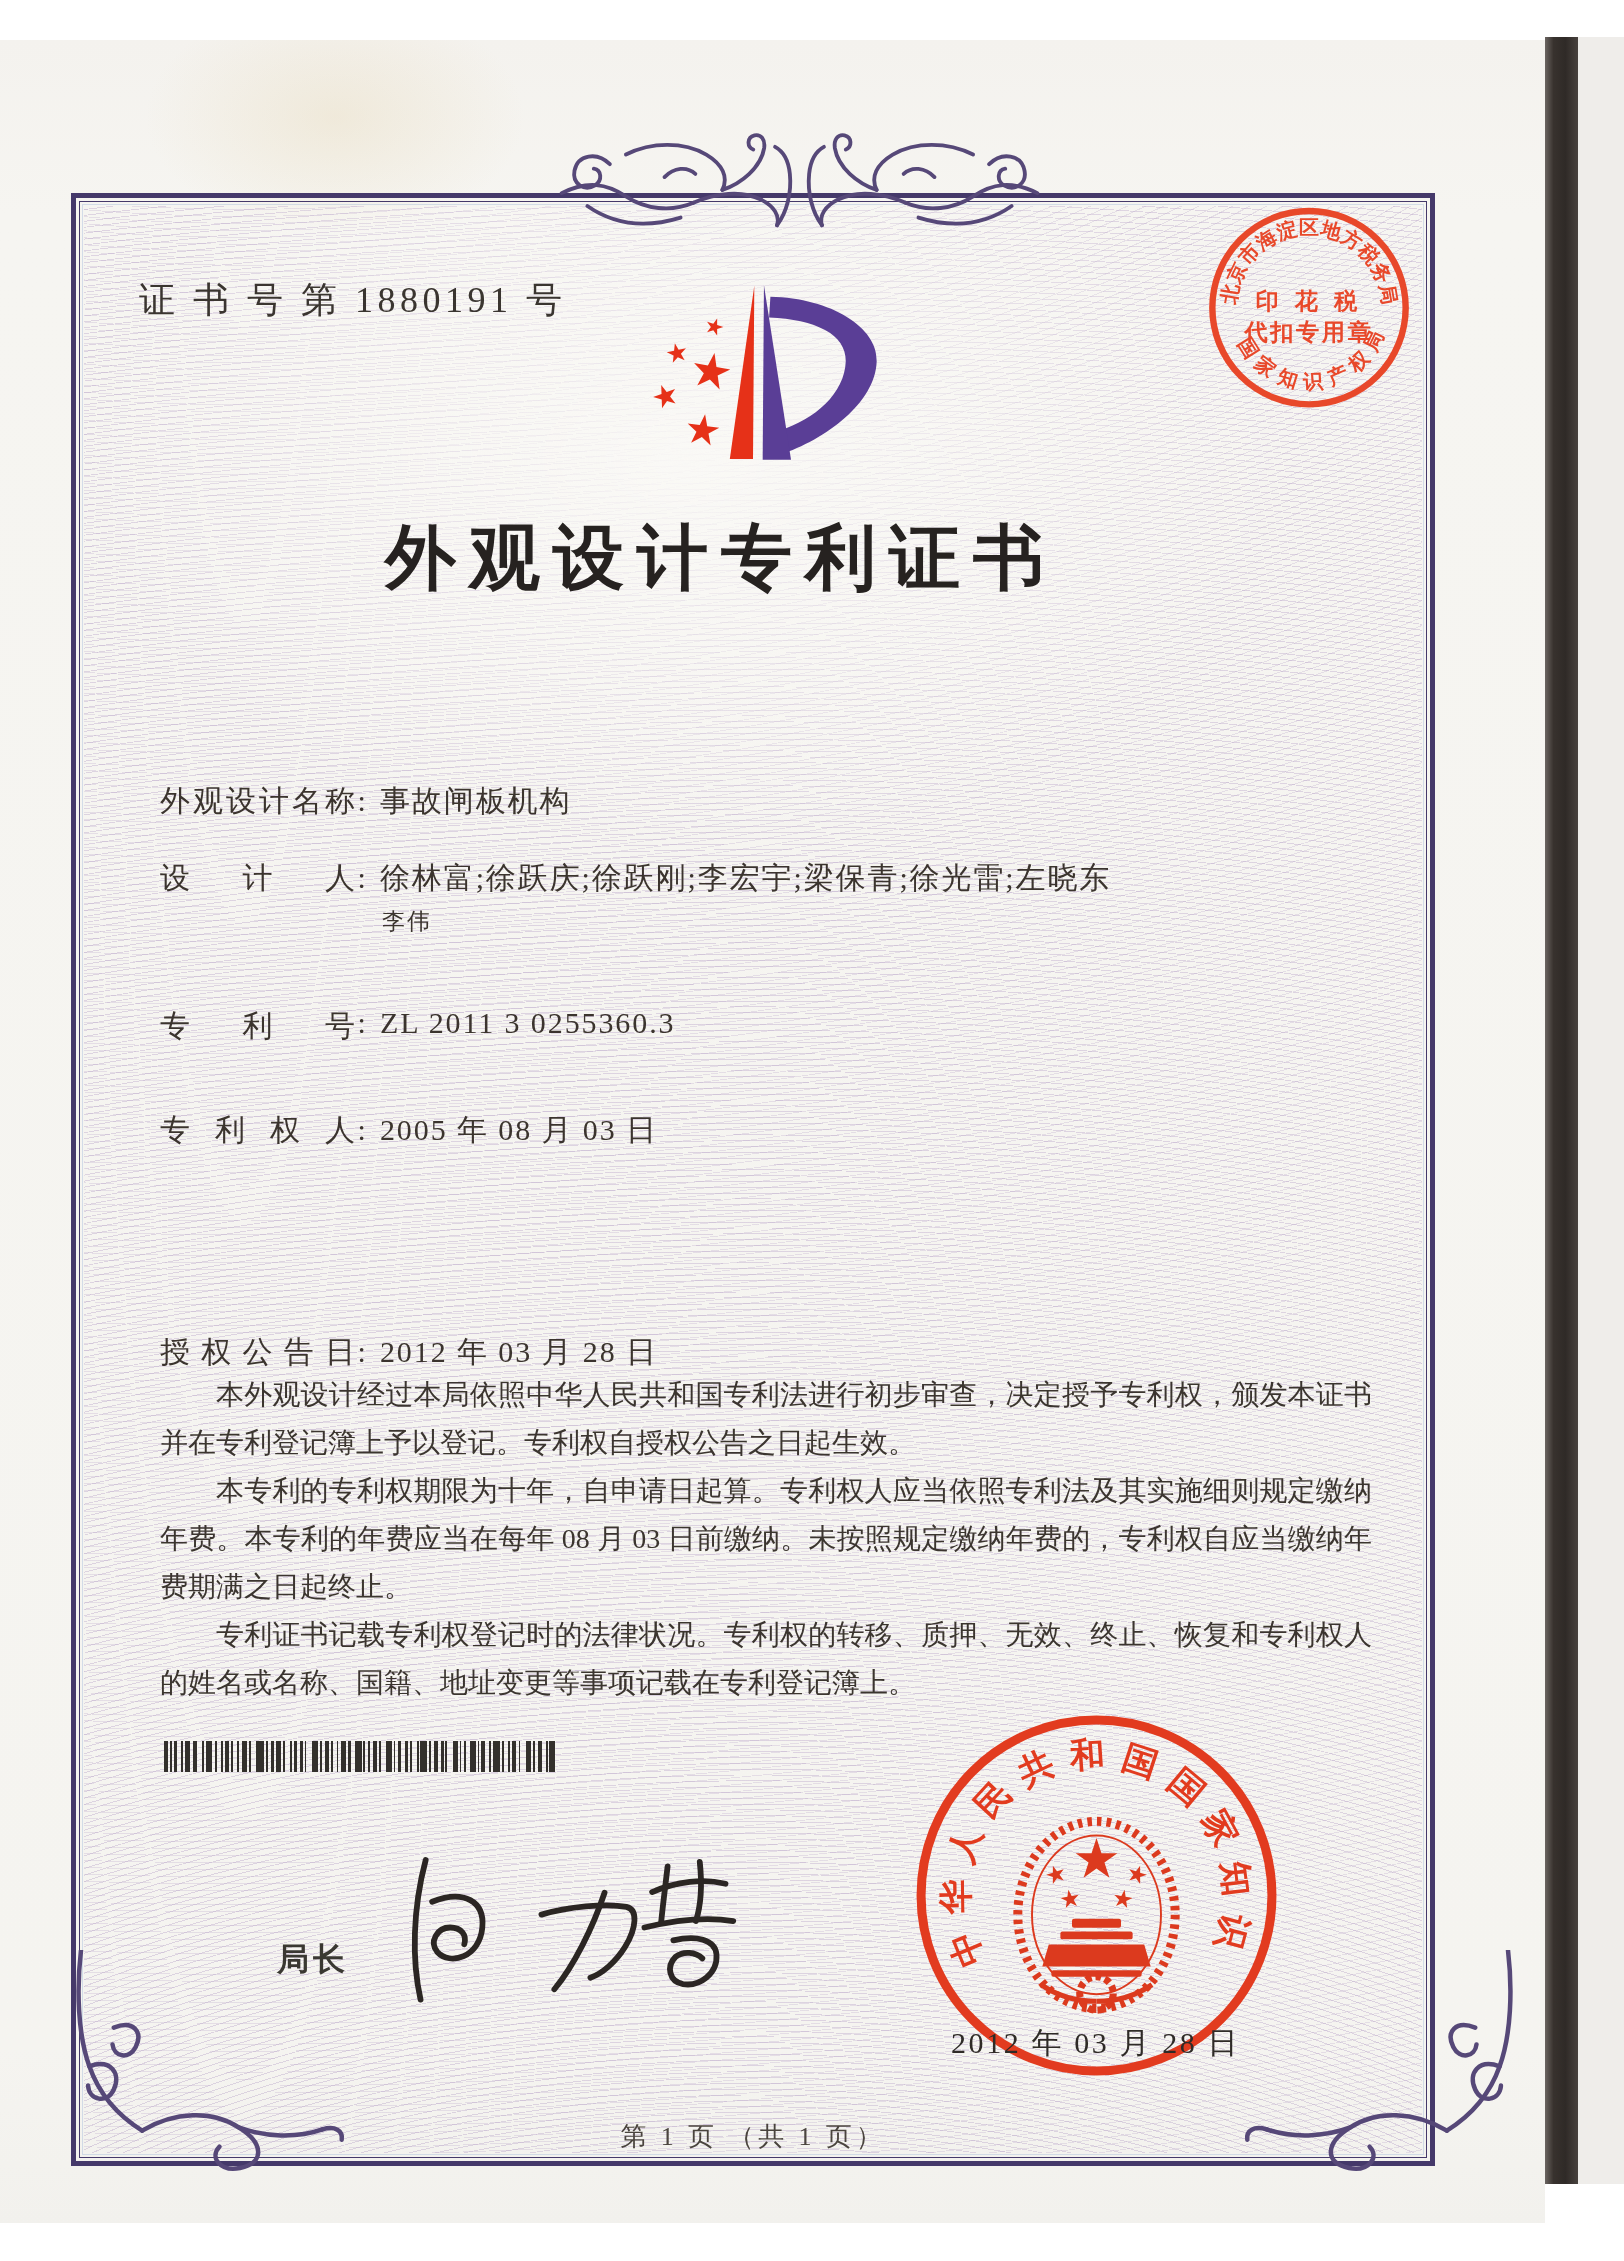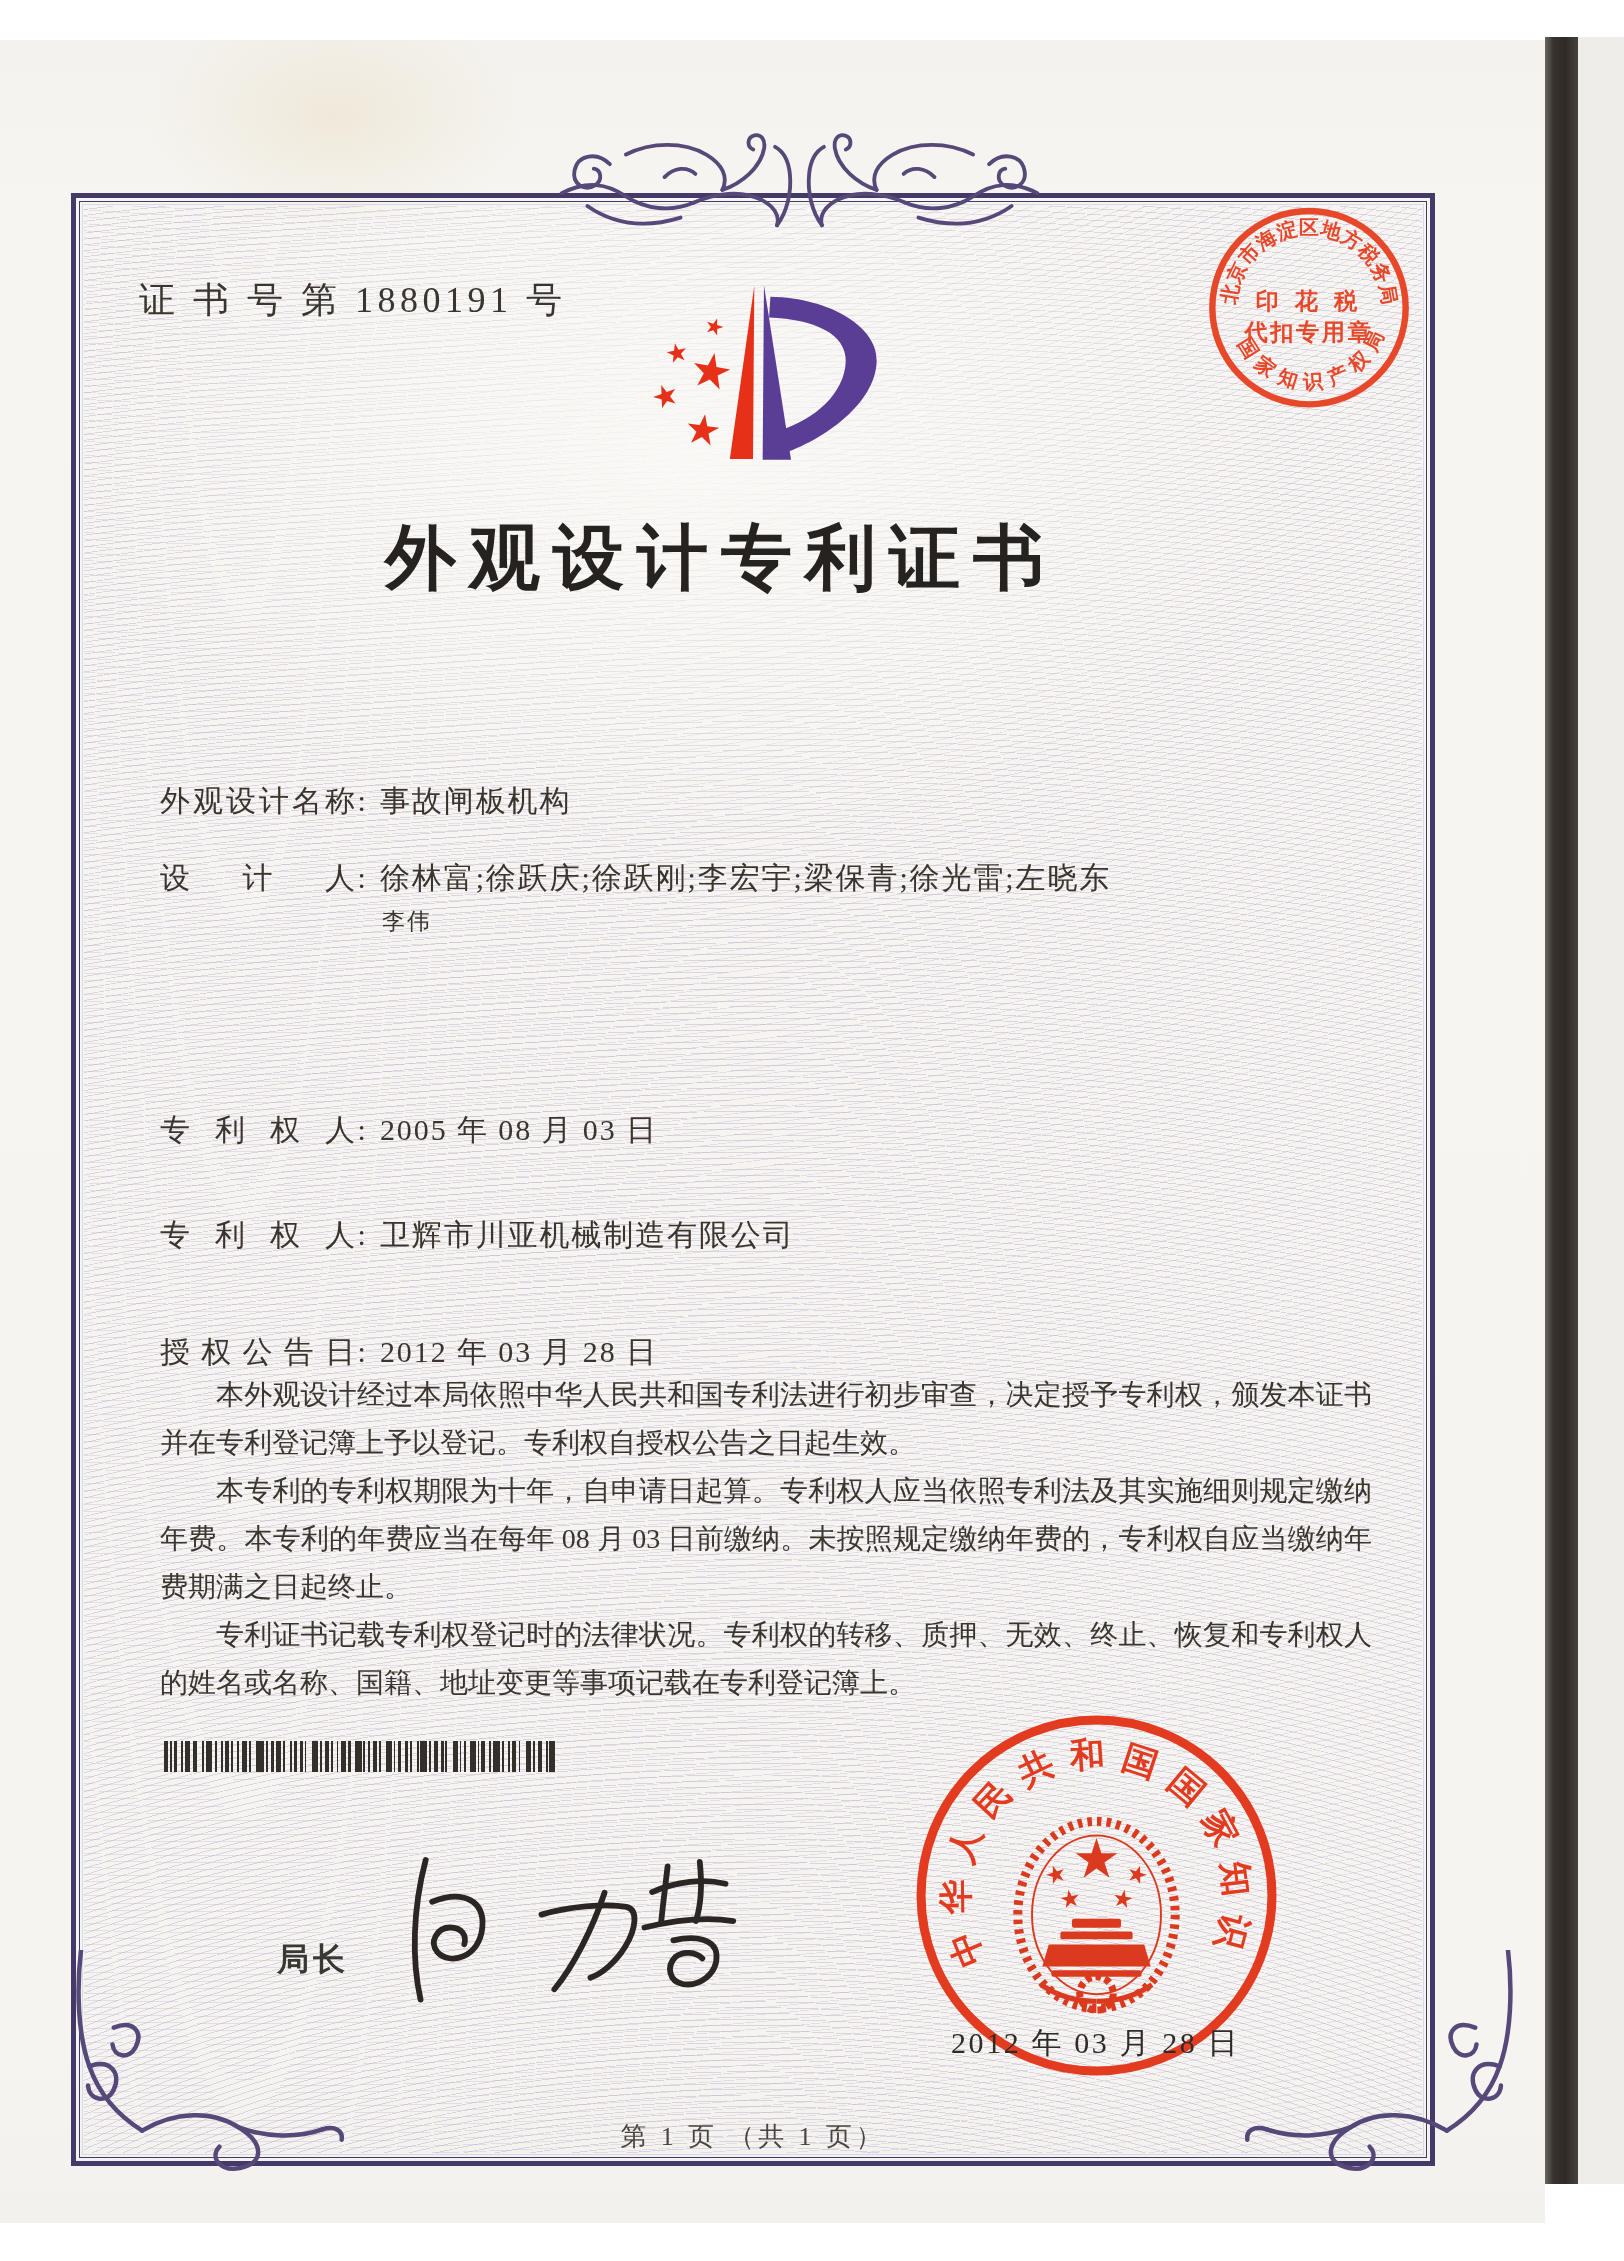--- a/index.html
+++ b/index.html
@@ -150,28 +150,28 @@
 
   <div class="field-row" style="top:781px">
     <span class="flabel">外观设计名称</span><span class="fcolon">:</span><span class="fvalue">事故闸板机构</span>
   </div>
 
   <div class="field-row" style="top:858px">
     <span class="flabel">设计人</span><span class="fcolon">:</span><span class="fvalue">徐林富;徐跃庆;徐跃刚;李宏宇;梁保青;徐光雷;左晓东</span>
   </div>
   <div class="field-cont" style="top:906px">李伟</div>
 
+  <div class="field-row" style="top:1006px">
+    <span class="flabel">专利号</span><span class="fcolon">:</span><span class="fvalue">ZL 2011 3 0255360.3</span>
+  </div>
 
   <div class="field-row" style="top:1110px">
     <span class="flabel">专利权人</span><span class="fcolon">:</span><span class="fvalue">2005 年 08 月 03 日</span>
   </div>
 
-  <div class="field-row" style="top:1215px">
-    <span class="flabel">专利权人</span><span class="fcolon">:</span><span class="fvalue">卫辉市川亚机械制造有限公司</span>
-  </div>
 
   <div class="field-row" style="top:1332px">
     <span class="flabel">授权公告日</span><span class="fcolon">:</span><span class="fvalue">2012 年 03 月 28 日</span>
   </div>
 
   <div class="paras">
     <p>本外观设计经过本局依照中华人民共和国专利法进行初步审查，决定授予专利权，颁发本证书并在专利登记簿上予以登记。专利权自授权公告之日起生效。</p>
     <p>本专利的专利权期限为十年，自申请日起算。专利权人应当依照专利法及其实施细则规定缴纳年费。本专利的年费应当在每年 08 月 03 日前缴纳。未按照规定缴纳年费的，专利权自应当缴纳年费期满之日起终止。</p>
     <p>专利证书记载专利权登记时的法律状况。专利权的转移、质押、无效、终止、恢复和专利权人的姓名或名称、国籍、地址变更等事项记载在专利登记簿上。</p>
   </div>

